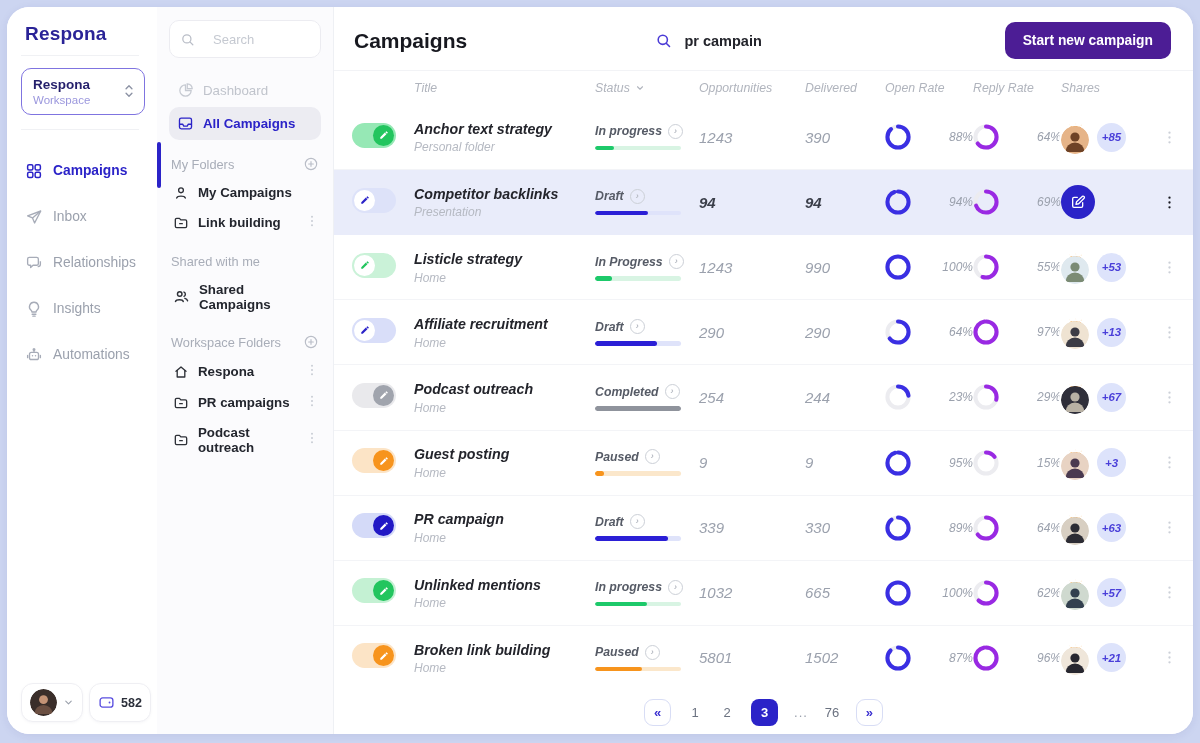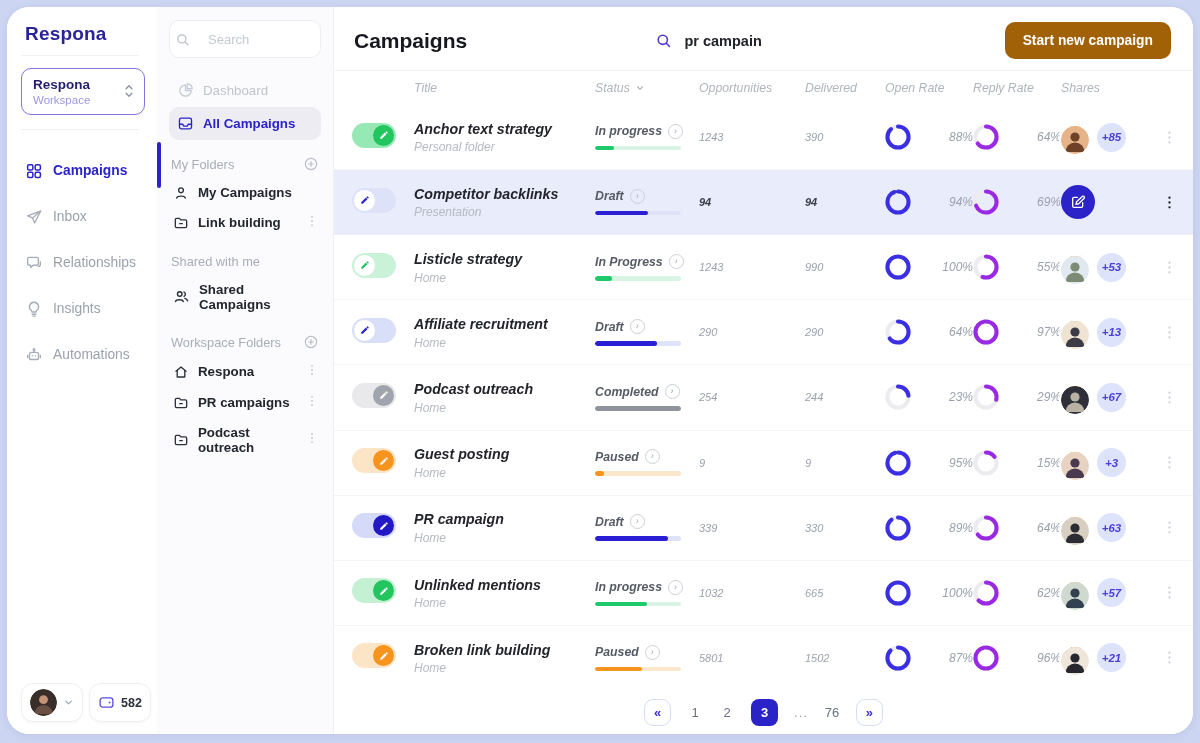--- a/index.html
+++ b/index.html
@@ -20,21 +20,21 @@
   .nav-item.active{color:#2b23c8;font-weight:700;}
   .nav-item.active .ic{color:#2b23c8;}
   .user-row{margin-top:auto;display:flex;gap:6px;}
   .ubox{border:1px solid #efeff3;border-radius:12px;background:#fff;display:flex;align-items:center;gap:6px;padding:5px 8px;cursor:pointer;box-shadow:0 1px 3px rgba(30,30,80,.04);}
   .uava{width:27px;height:27px;border-radius:50%;overflow:hidden;display:block;}
   .wallet-num{font-size:12.5px;font-weight:700;color:#2b2f3a;}
 
   
   .folders{width:177px;min-width:177px;background:#fbfbfd;border-right:1px solid #eef0f4;padding:13px 12px;box-sizing:border-box;position:relative;}
   .route-indicator{position:absolute;left:0;top:135px;width:3.5px;height:46px;border-radius:4px;background:#2b23c8;}
-  .search-box{display:flex;align-items:center;gap:16px;background:#fff;border:1px solid #ececf1;border-radius:10px;height:36px;padding:0 10px;margin-bottom:16px;justify-content:flex-end;}
+  .search-box{display:flex;align-items:center;gap:16px;background:#fff;border:1px solid #ececf1;border-radius:10px;height:36px;padding:0 10px;margin-bottom:16px;}
   .search-box .ic{color:#b9bdc7;}
   .search-box input{border:none;outline:none;font-size:13px;color:#565b66;width:100px;background:transparent;font-family:inherit;}
   .search-box input::placeholder{color:#c5c9d1;}
   .fitem{display:flex;align-items:center;gap:9px;font-size:13.3px;padding:8px 8px;border-radius:10px;cursor:pointer;color:#23262e;font-weight:600;}
   .fitem.muted{color:#c0c4cc;font-weight:500;}
   .fitem.muted .ic{color:#c6cad2;}
   .fitem.sel{background:#ececf2;color:#2b23c8;font-weight:700;}
   .fitem.sel .ic{color:#2b23c8;}
   .fsec{display:flex;align-items:center;justify-content:space-between;color:#a8adb8;font-size:12.8px;margin:16px 2px 6px 2px;}
   .fsec .ic{color:#b9bdc7;cursor:pointer;}
@@ -43,21 +43,21 @@
   .fentry .ic{color:#2e3138;}
   .mini-dots{color:#c9cdd5;}
 
   
   .main{flex:1;display:flex;flex-direction:column;background:#fff;min-width:0;}
   .main-header{display:flex;align-items:center;padding:15px 22px 11px 20px;border-bottom:1px solid #f2f3f6;}
   .page-title{font-size:21px;font-weight:700;color:#17181f;}
   .mh-search{display:flex;align-items:center;gap:10px;margin:0 auto;cursor:text;}
   .mh-search .ic{color:#4b3bd6;}
   .mh-search input{border:none;outline:none;font-size:14.5px;font-weight:600;color:#23242b;width:130px;background:transparent;font-family:inherit;}
-  .primary-btn{background:#a16207;color:#fff;font-size:13.8px;font-weight:700;border:none;border-radius:10px;padding:11px 18px;cursor:pointer;font-family:inherit;}
+  .primary-btn{background:#4c1d95;color:#fff;font-size:13.8px;font-weight:700;border:none;border-radius:10px;padding:11px 18px;cursor:pointer;font-family:inherit;}
 
   .grid{display:grid;grid-template-columns:62px 1fr 104px 106px 80px 88px 88px 96px 24px;align-items:center;padding:0 12px 0 18px;font-style:italic;}
   .thead{height:34px;color:#b0b4bd;font-size:12.3px;}
   .thead .th{display:flex;align-items:center;gap:5px;}
   .thead .ic{color:#b0b4bd;}
   .rows{flex:1;display:flex;flex-direction:column;}
   .trow{flex:1;border-bottom:1px solid #f3f4f7;cursor:pointer;}
   .trow:last-child{border-bottom:none;}
   .trow.selected{background:#e9ecfa;border-bottom-color:transparent;}
 
@@ -65,21 +65,21 @@
   .knob{width:21px;height:21px;border-radius:50%;position:absolute;top:2px;display:flex;align-items:center;justify-content:center;}
   .knob.left{left:2px;} .knob.right{right:2px;}
   .knob svg{display:block;}
 
   .tcell-title .t1{font-size:14.2px;font-weight:700;color:#23242b;line-height:1.3;}
   .tcell-title .t2{font-size:12px;color:#b5b9c2;margin-top:2px;}
   .st-lab{display:flex;align-items:center;gap:6px;font-size:12.3px;color:#565b66;font-weight:600;}
   .st-info{width:13px;height:13px;border-radius:50%;border:1px solid #ccd0d7;color:#b6bac2;font-size:9px;display:inline-flex;align-items:center;justify-content:center;line-height:1;}
   .pbar{display:block;width:86px;height:4.5px;border-radius:3px;margin-top:7px;overflow:hidden;}
   .pfill{display:block;height:100%;border-radius:3px;}
-  .num{font-size:11px;color:#9ba1ad;}
+  .num{font-size:15px;color:#9ba1ad;}
   .trow.selected .num{color:#3a3e49;font-weight:700;}
   .ratecell{display:flex;align-items:center;gap:7px;justify-content:space-between;}
   .pct{font-size:12px;color:#9ba1ad;}
   .sharecell{display:flex;align-items:center;gap:6px;}
   .avwrap{position:relative;width:30px;height:34px;display:inline-block;}
   .avwrap .ph{width:28px;height:28px;border-radius:50%;overflow:hidden;display:block;position:absolute;bottom:0;left:0;box-shadow:0 0 0 2px #fff;}
   .avwrap .crown{position:absolute;top:-1px;left:8px;}
   .badge{min-width:29px;height:29px;border-radius:50%;background:#dde3fb;color:#4a3fd9;font-size:11.5px;font-weight:700;display:inline-flex;align-items:center;justify-content:center;padding:0 3px;box-sizing:border-box;}
   .compose-btn{width:34px;height:34px;border-radius:50%;background:#2b23c8;border:none;display:flex;align-items:center;justify-content:center;color:#fff;cursor:pointer;}
   .rowdots{color:#ccd0d8;display:flex;justify-content:center;cursor:pointer;}

